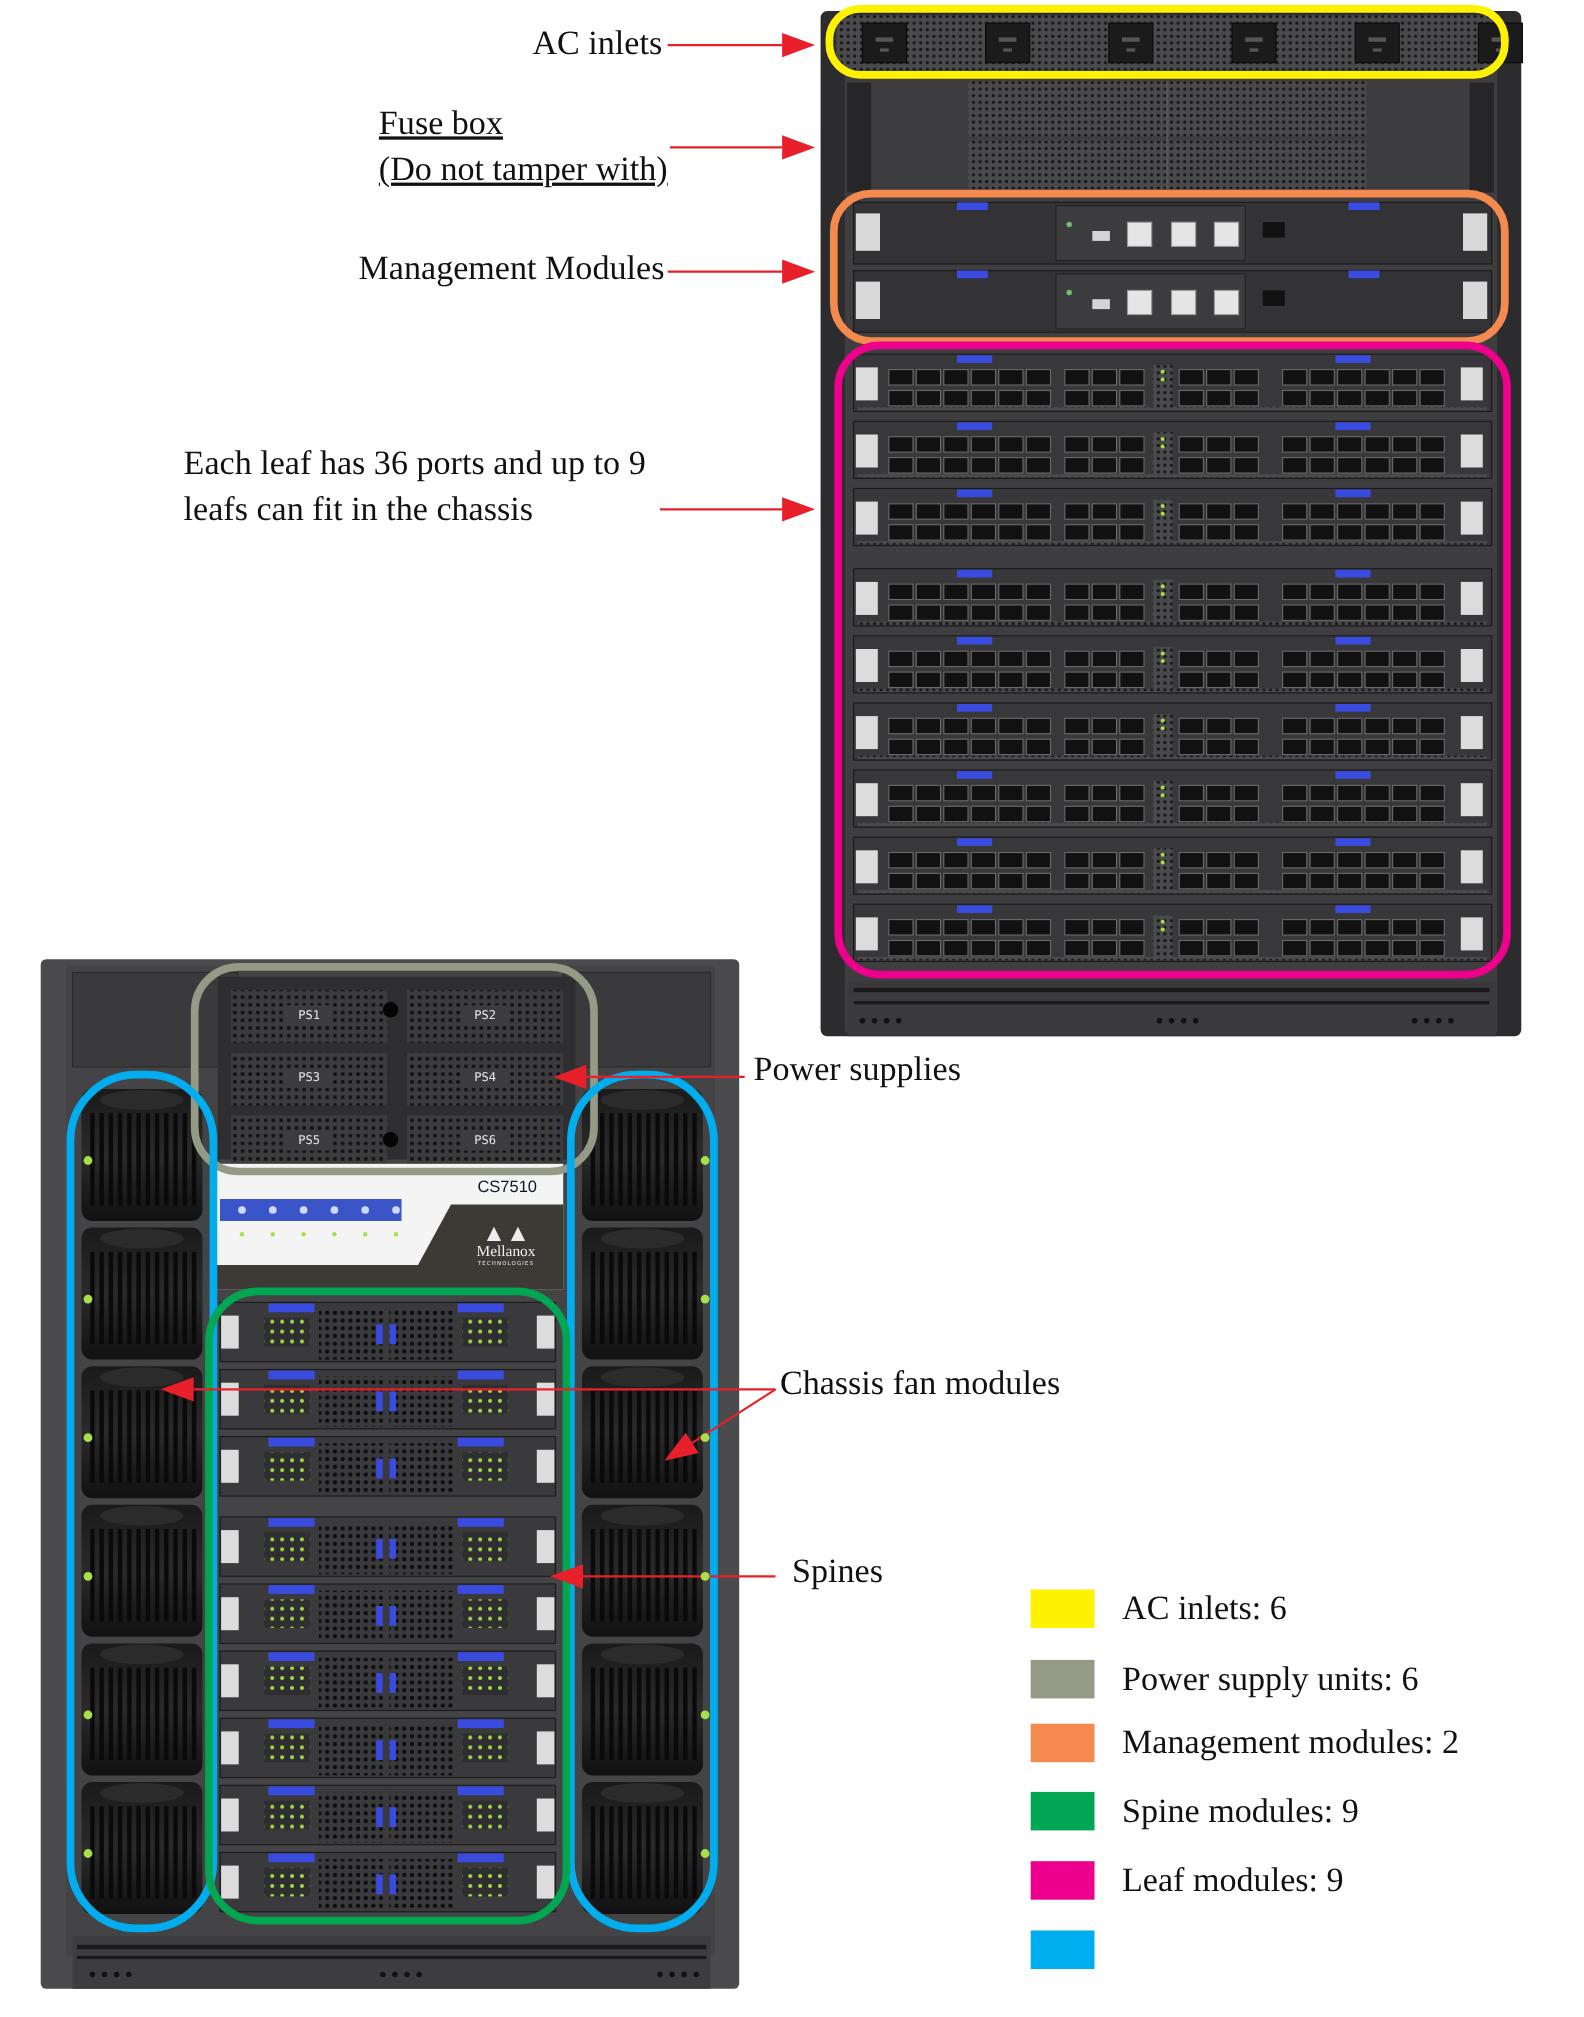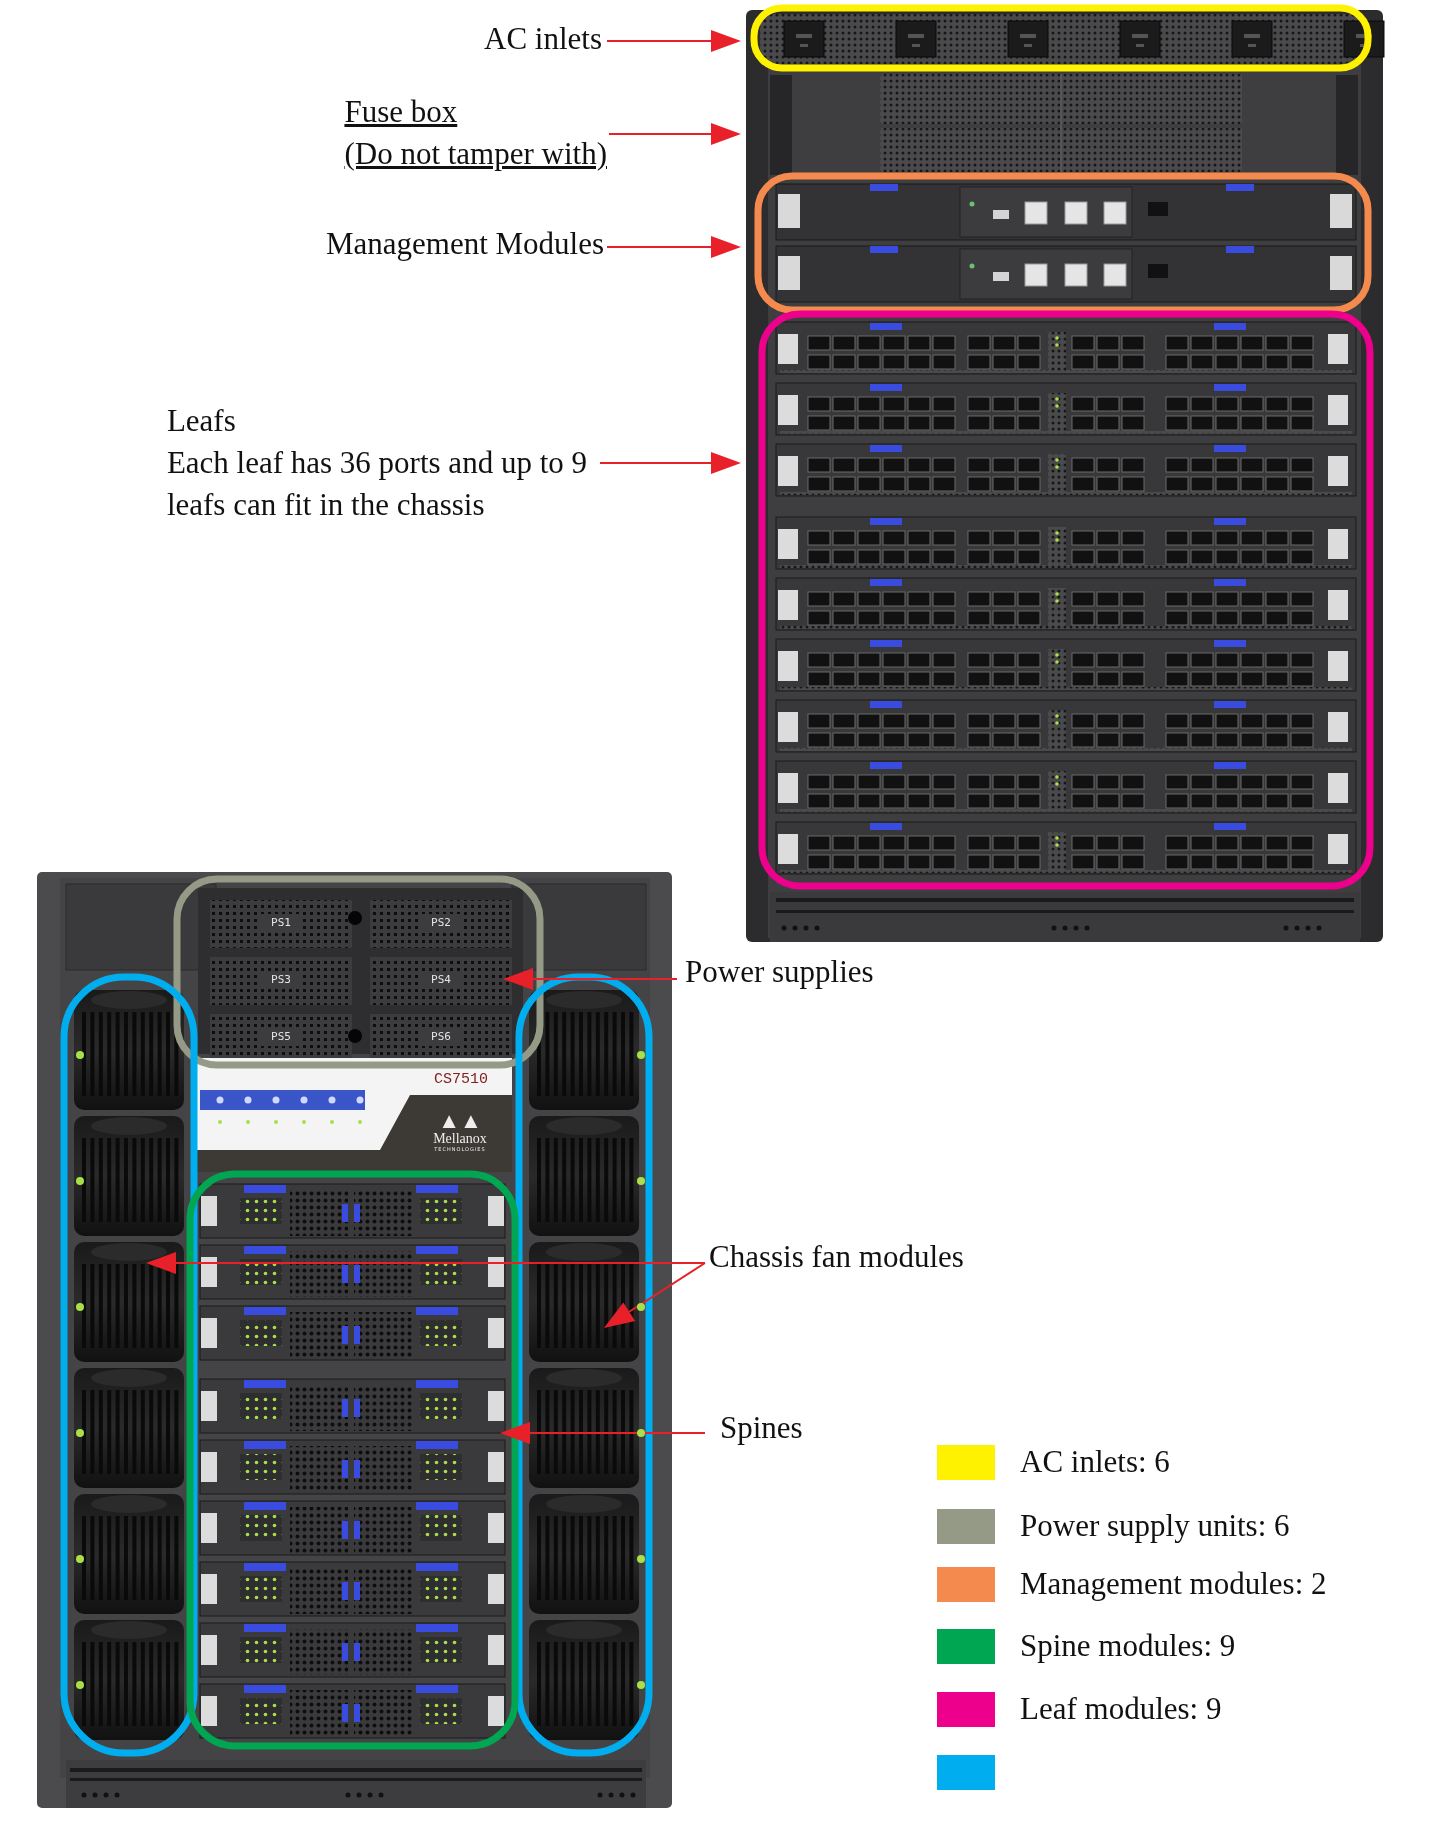--- a/index.html
+++ b/index.html
@@ -985,21 +985,21 @@
     <circle cx="80" cy="1307" r="4" fill="#a8e04a"></circle>
     <circle cx="641" cy="1307" r="4" fill="#a8e04a"></circle>
     <circle cx="80" cy="1433" r="4" fill="#a8e04a"></circle>
     <circle cx="641" cy="1433" r="4" fill="#a8e04a"></circle>
     <circle cx="80" cy="1559" r="4" fill="#a8e04a"></circle>
     <circle cx="641" cy="1559" r="4" fill="#a8e04a"></circle>
     <circle cx="80" cy="1685" r="4" fill="#a8e04a"></circle>
     <circle cx="641" cy="1685" r="4" fill="#a8e04a"></circle>
   </svg>
 
-<div class="abs" style="left:434px;top:1071px;font-family:Liberation Mono, monospace;font-size:15px;color:#7f1d1d;">CS7510</div>
+<div class="abs" style="left:434px;top:1071px;font-family:Liberation Sans, sans-serif;font-size:15px;color:#0f172a;">CS7510</div>
 <div class="abs" style="left:420px;top:1110px;width:80px;text-align:center;color:#eee;">
   <div style="font-size:22px;line-height:22px;">▲▲</div>
   <div style="font-family:'Liberation Serif',serif;font-size:14px;line-height:14px;">Mellanox</div>
   <div style="font-family:'DejaVu Sans',sans-serif;font-size:5px;line-height:7px;letter-spacing:1px;">TECHNOLOGIES</div>
 </div>
 
 <div id="psuLabels">
     <div class="abs" style="left: 260px; top: 914px; width: 42px; text-align: center; background: rgb(60, 60, 62); color: rgb(230, 230, 230); font-family: &quot;DejaVu Sans Mono&quot;, monospace; font-size: 11px; line-height: 18px;">PS1</div>
     <div class="abs" style="left: 420px; top: 914px; width: 42px; text-align: center; background: rgb(60, 60, 62); color: rgb(230, 230, 230); font-family: &quot;DejaVu Sans Mono&quot;, monospace; font-size: 11px; line-height: 18px;">PS2</div>
     <div class="abs" style="left: 260px; top: 971px; width: 42px; text-align: center; background: rgb(60, 60, 62); color: rgb(230, 230, 230); font-family: &quot;DejaVu Sans Mono&quot;, monospace; font-size: 11px; line-height: 18px;">PS3</div>
@@ -1012,21 +1012,20 @@
   <span>AC inlets</span>
 </div>
 <div class="lbl right" style="right:833px;top:91px;text-decoration:underline;">
   <div>Fuse box</div>
   <div>(Do not tamper with)</div>
 </div>
 <div class="lbl right" style="right:836px;top:223px;">
   <span>Management Modules</span>
 </div>
 <div class="lbl right" style="right:853px;top:400px;">
-  <div>Leafs</div>
   <div>Each leaf has 36 ports and up to 9</div>
   <div>leafs can fit in the chassis</div>
 </div>
 <div class="lbl" style="left:685px;top:951px;">
   <span>Power supplies</span>
 </div>
 <div class="lbl" style="left:709px;top:1236px;">
   <span>Chassis fan modules</span>
 </div>
 <div class="lbl" style="left:720px;top:1407px;text-align:right;">

